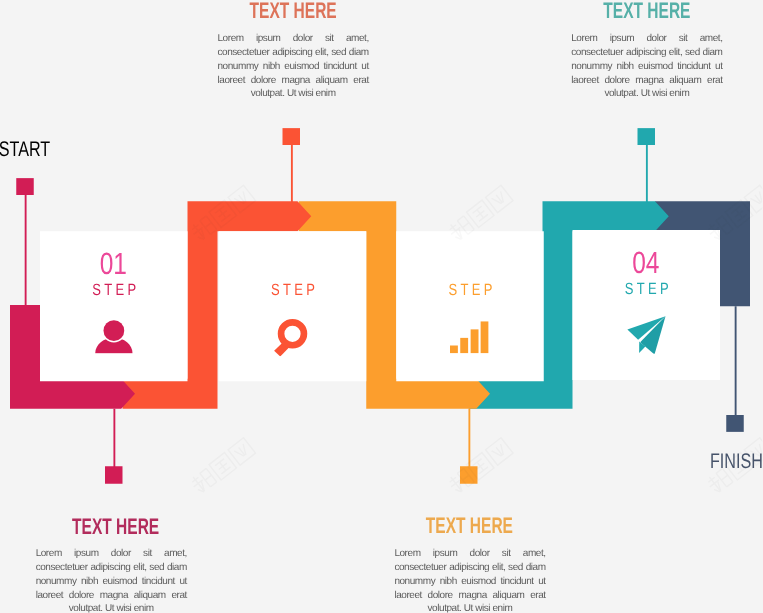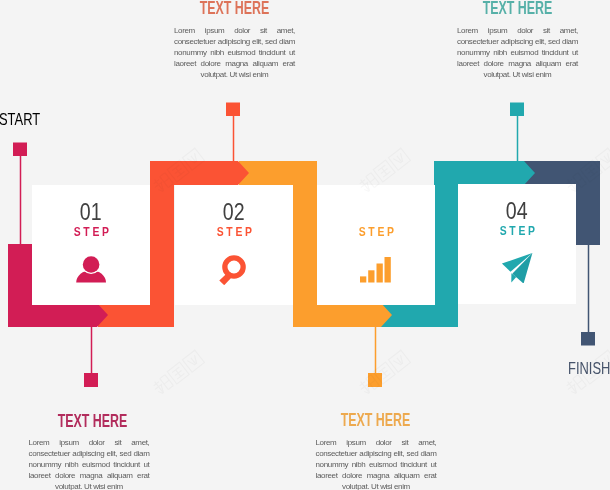--- a/index.html
+++ b/index.html
@@ -1,23 +1,23 @@
 <!DOCTYPE html>
 <html><head>
 <meta charset="utf-8">
 <title>Four Step Process Infographic</title>
 <style>
   html,body{margin:0;padding:0;}
   body{width:610px;height:490px;background:#f4f4f4;font-family:"Liberation Sans",sans-serif;overflow:hidden;}
   .stage{position:relative;width:610px;height:490px;}
   .layer{position:absolute;left:0;top:0;width:610px;height:490px;}
   .card{position:absolute;background:#fff;width:118px;height:120px;}
-  .num{position:absolute;left:0;width:100%;text-align:center;font-size:24.5px;line-height:24.5px;color:#404040;font-weight:400;}
+  .num{position:absolute;left:0;width:100%;text-align:center;font-size:24.5px;line-height:24.5px;color:#ec4899;font-weight:400;}
   .num span{display:inline-block;transform:scaleX(0.80);}
-  .steplbl{position:absolute;left:0;width:100%;text-align:center;font-size:13px;line-height:13px;font-weight:bold;}
+  .steplbl{position:absolute;left:0;width:100%;text-align:center;font-size:13px;line-height:13px;}
   .steplbl span{display:inline-block;transform:scaleX(0.80);letter-spacing:3.35px;text-indent:3.35px;}
   .icon{position:absolute;left:0;width:100%;text-align:center;line-height:0;}
   .tb{position:absolute;width:121px;}
   .tb .th{font-size:18px;line-height:18px;text-align:center;white-space:nowrap;font-weight:bold;}
   .tb .th span{display:inline-block;transform:scaleX(0.69);}
   .tb .bd{font-size:8px;line-height:11px;letter-spacing:-0.35px;color:#5c5c5c;text-align:justify;text-align-last:center;-moz-text-align-last:center;}
   .endlbl{position:absolute;font-size:17px;line-height:17px;white-space:nowrap;}
   .endlbl span{display:inline-block;transform:scaleX(0.76);transform-origin:left center;}
 </style>
 </head>
@@ -64,21 +64,20 @@
     <div class="icon" style="top:70.8px;">
       <svg width="31" height="27" viewBox="0 0 31 27">
           <path d="M15.1 14.2c8.2 0 14.9 5.5 14.9 12.3H0.2C0.2 19.7 6.9 14.2 15.1 14.2Z" fill="#d21d55"></path>
           <circle cx="15.1" cy="8.5" r="9.5" fill="#fff"></circle>
           <circle cx="15.1" cy="8.5" r="8.3" fill="#d21d55"></circle>
         </svg>
     </div>
   </div>
 
   <div class="card" style="left:175px;top:185px;">
-    <div class="num" style="top:14.5px;"><span>02</span></div>
     <div class="steplbl" style="top:39.6px;color:#fb5334;"><span>STEP</span></div>
     <div class="icon" style="top:66.1px;left:-0.4px;">
       <svg width="32" height="34" viewBox="0 0 32 34">
           <path d="M9.2 22.0 1.3 29.6l4.9 4.6 7.6-7.9Z" fill="#fb5334"></path>
           <circle cx="16.0" cy="16.0" r="9.15" fill="none" stroke="#fb5334" stroke-width="5.3"></circle>
         </svg>
     </div>
   </div>
 
   <div class="card" style="left:317px;top:185px;">

